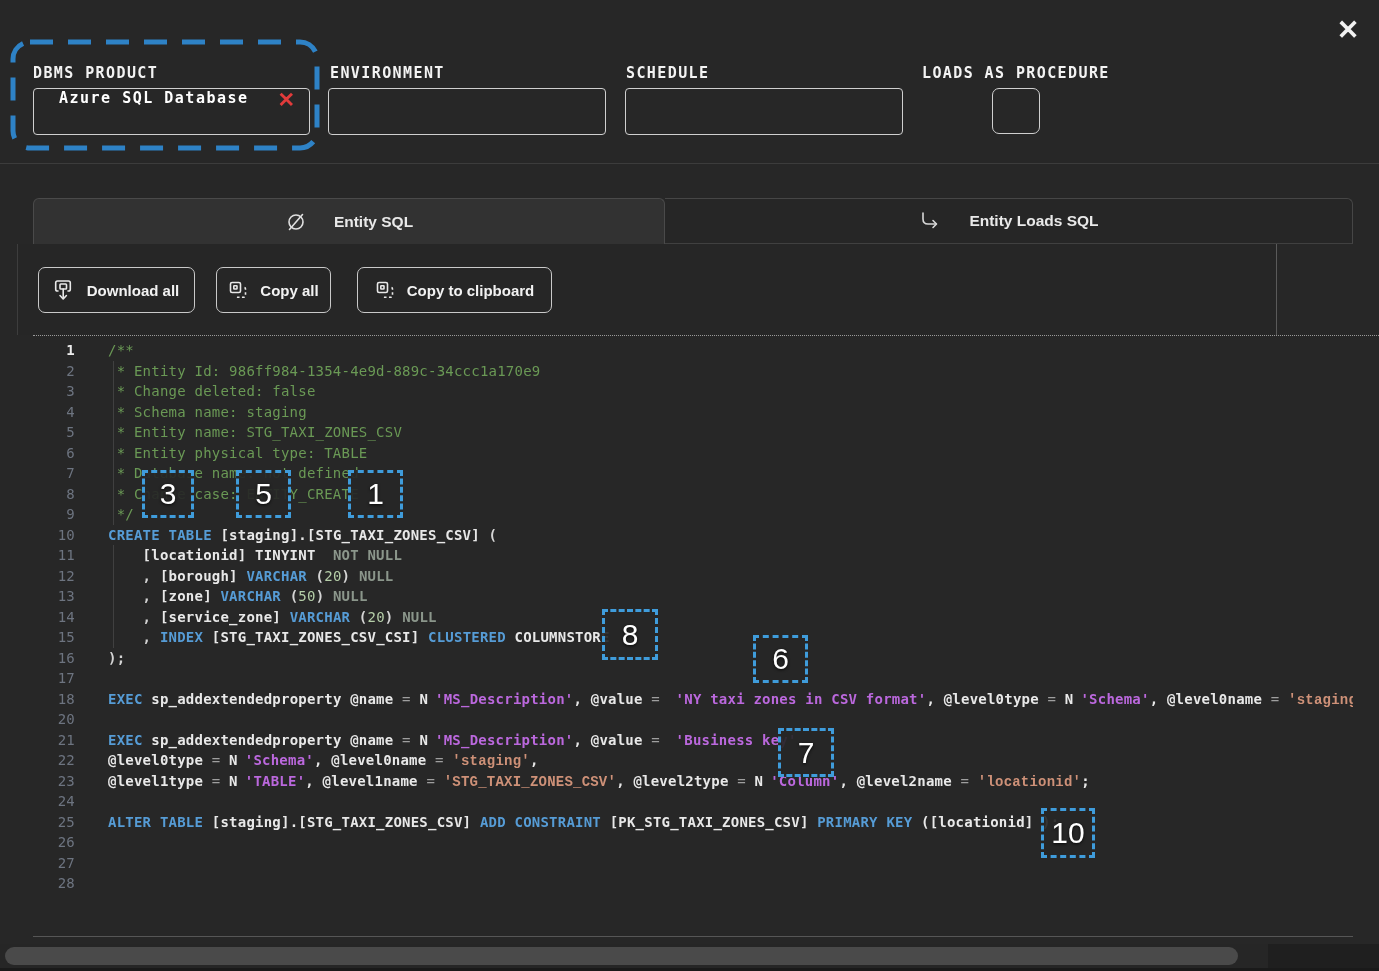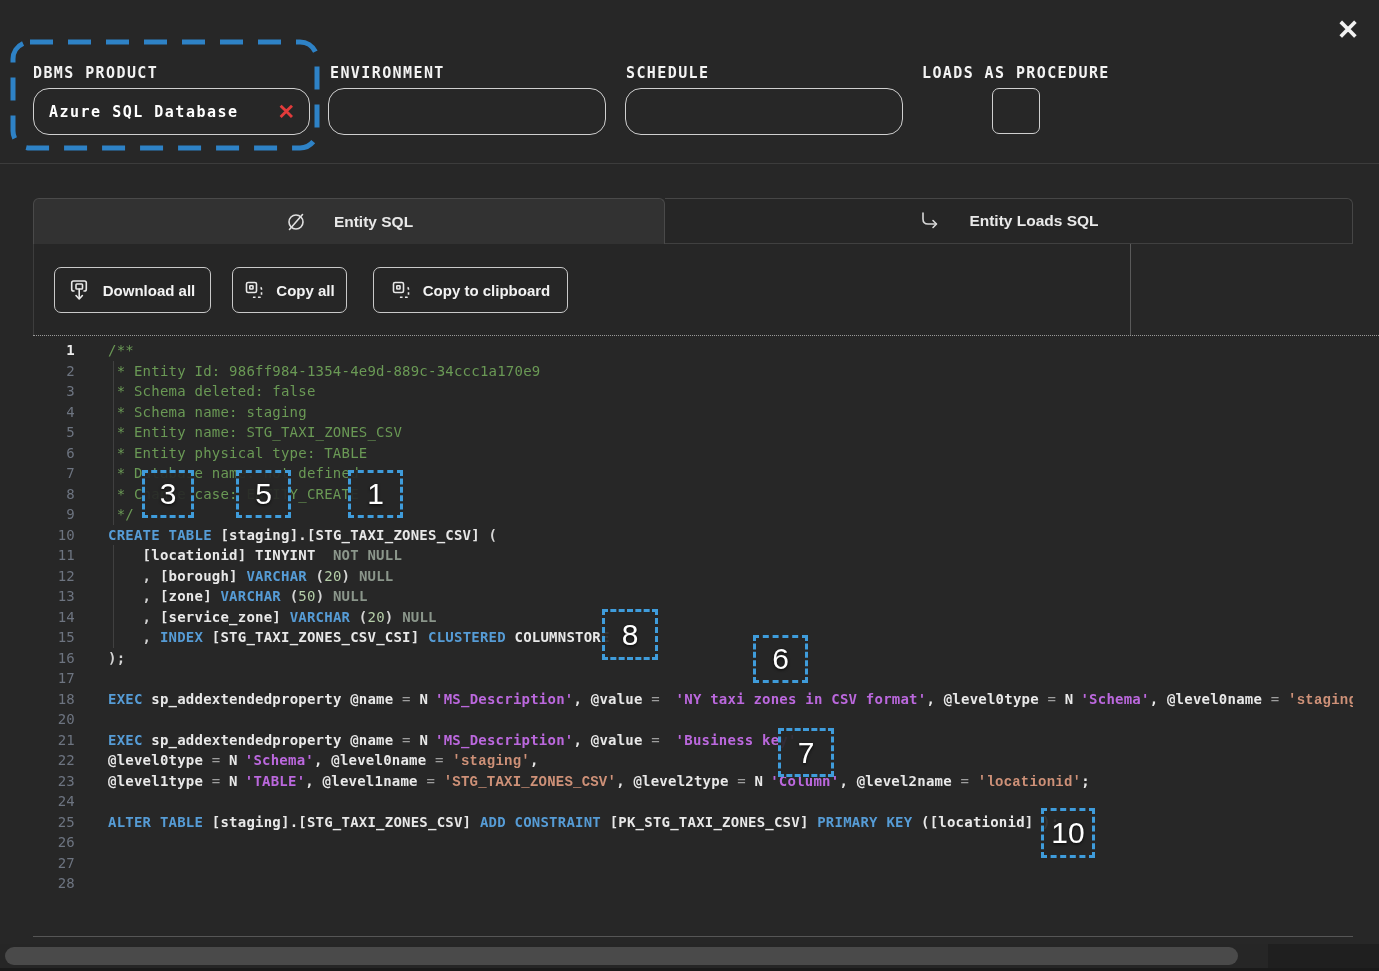--- a/index.html
+++ b/index.html
@@ -13,22 +13,22 @@
   .close-x {
     position:absolute; left:1328px; top:10px; width:40px; height:40px;
     color:#f2f2f2; font-size:27px; font-weight:700; text-align:center; line-height:40px; cursor:pointer;
   }
   .field-group { position:absolute; }
   .field-label {
     font-family:"DejaVu Sans Mono", monospace; font-size:15px; font-weight:700;
     color:#f3f3f3; letter-spacing:1.4px; white-space:nowrap;margin-top:6px;
   }
   .field-box {
-    position:absolute; border:1.5px solid #cfcfcf; border-radius:16px; background:transparent;
-    display:flex; align-items:center; padding:0 14px 0 15px;
+    position:absolute; border:1.5px solid #cfcfcf; border-radius:4px; background:transparent;
+    display:flex; align-items:flex-start; padding:0 14px 0 25px;
   }
   .field-value {
     font-family:"DejaVu Sans Mono", monospace; font-size:15px; font-weight:700;
     color:#ffffff; letter-spacing:1.5px; flex:1; white-space:nowrap;
   }
   .clear-x { color:#e23b3b; font-size:21px; font-weight:700; cursor:pointer; line-height:1; }
   .checkbox { position:absolute; width:48px; height:46px; border:1.5px solid #cfcfcf; border-radius:7px; cursor:pointer; }
   
   .tabbar { position:absolute; left:33px; top:198px; width:1320px; height:46px; }
   .tab {
@@ -40,21 +40,21 @@
     border:1px solid #4a4a4a; border-bottom:none; border-radius:6px 6px 0 0;
   }
   .tab-inactive {
     left:632px; width:688px; background:#262626;
     border-top:1px solid #464646; border-right:1px solid #464646; border-bottom:1px solid #404040;
     border-radius:0 6px 0 0;
   }
   .tab svg { display:block; }
   
   .toolbar {
-    position:absolute; left:33px; top:244px; width:1098px; height:91px; background:#262626;
+    position:absolute; left:17px; top:244px; width:1260px; height:91px; background:#262626;
     border-left:1px solid #3d3d3d; border-right:1px solid #5a5a5a;
   }
   .btn {
     position:absolute; top:23px; height:46px; border:1px solid #c9c9c9; border-radius:7px;
     background:transparent; display:flex; align-items:center; justify-content:center; gap:12px;
     color:#f2f2f2; font-size:15px; font-weight:700; cursor:pointer; font-family:"Liberation Sans", sans-serif;
   }
   .btn svg { display:block; }
   
   .editor-topline { position:absolute; left:33px; top:335px; width:1346px; height:0; border-top:1px dotted #999999; }
@@ -180,21 +180,21 @@
         </svg>
       </span>
       <span>Copy to clipboard</span>
     </div>
   </div>
 
   <div class="editor-topline"></div>
   <div class="editor" id="code-lines">
       <div class="code-line"><span class="ln act">1</span><span class="lc"><span class="tk t-c">/**</span></span></div>
       <div class="code-line"><span class="ln">2</span><span class="lc"><i class="ig"></i><span class="tk t-c"> * Entity Id: 986ff984-1354-4e9d-889c-34ccc1a170e9</span></span></div>
-      <div class="code-line"><span class="ln">3</span><span class="lc"><i class="ig"></i><span class="tk t-c"> * Schema deleted: false</span></span></div>
+      <div class="code-line"><span class="ln">3</span><span class="lc"><i class="ig"></i><span class="tk t-c"> * Change deleted: false</span></span></div>
       <div class="code-line"><span class="ln">4</span><span class="lc"><i class="ig"></i><span class="tk t-c"> * Schema name: staging</span></span></div>
       <div class="code-line"><span class="ln">5</span><span class="lc"><i class="ig"></i><span class="tk t-c"> * Entity name: STG_TAXI_ZONES_CSV</span></span></div>
       <div class="code-line"><span class="ln">6</span><span class="lc"><i class="ig"></i><span class="tk t-c"> * Entity physical type: TABLE</span></span></div>
       <div class="code-line"><span class="ln">7</span><span class="lc"><i class="ig"></i><span class="tk t-c"> * Database name: not defined</span></span></div>
       <div class="code-line"><span class="ln">8</span><span class="lc"><i class="ig"></i><span class="tk t-c"> * Change case: ENTITY_CREATE</span></span></div>
       <div class="code-line"><span class="ln">9</span><span class="lc"><i class="ig"></i><span class="tk t-c"> */</span></span></div>
       <div class="code-line"><span class="ln">10</span><span class="lc"><span class="tk t-k">CREATE TABLE</span><span class="tk t-b"> [staging].[STG_TAXI_ZONES_CSV] </span><span class="tk t-w">(</span></span></div>
       <div class="code-line"><span class="ln">11</span><span class="lc"><i class="ig"></i><span class="tk t-b">    [locationid] TINYINT</span><span class="tk t-g">  NOT NULL</span></span></div>
       <div class="code-line"><span class="ln">12</span><span class="lc"><i class="ig"></i><span class="tk t-w">    , </span><span class="tk t-b">[borough] </span><span class="tk t-k">VARCHAR</span><span class="tk t-w"> (</span><span class="tk t-n">20</span><span class="tk t-w">) </span><span class="tk t-g">NULL</span></span></div>
       <div class="code-line"><span class="ln">13</span><span class="lc"><i class="ig"></i><span class="tk t-w">    , </span><span class="tk t-b">[zone] </span><span class="tk t-k">VARCHAR</span><span class="tk t-w"> (</span><span class="tk t-n">50</span><span class="tk t-w">) </span><span class="tk t-g">NULL</span></span></div>

